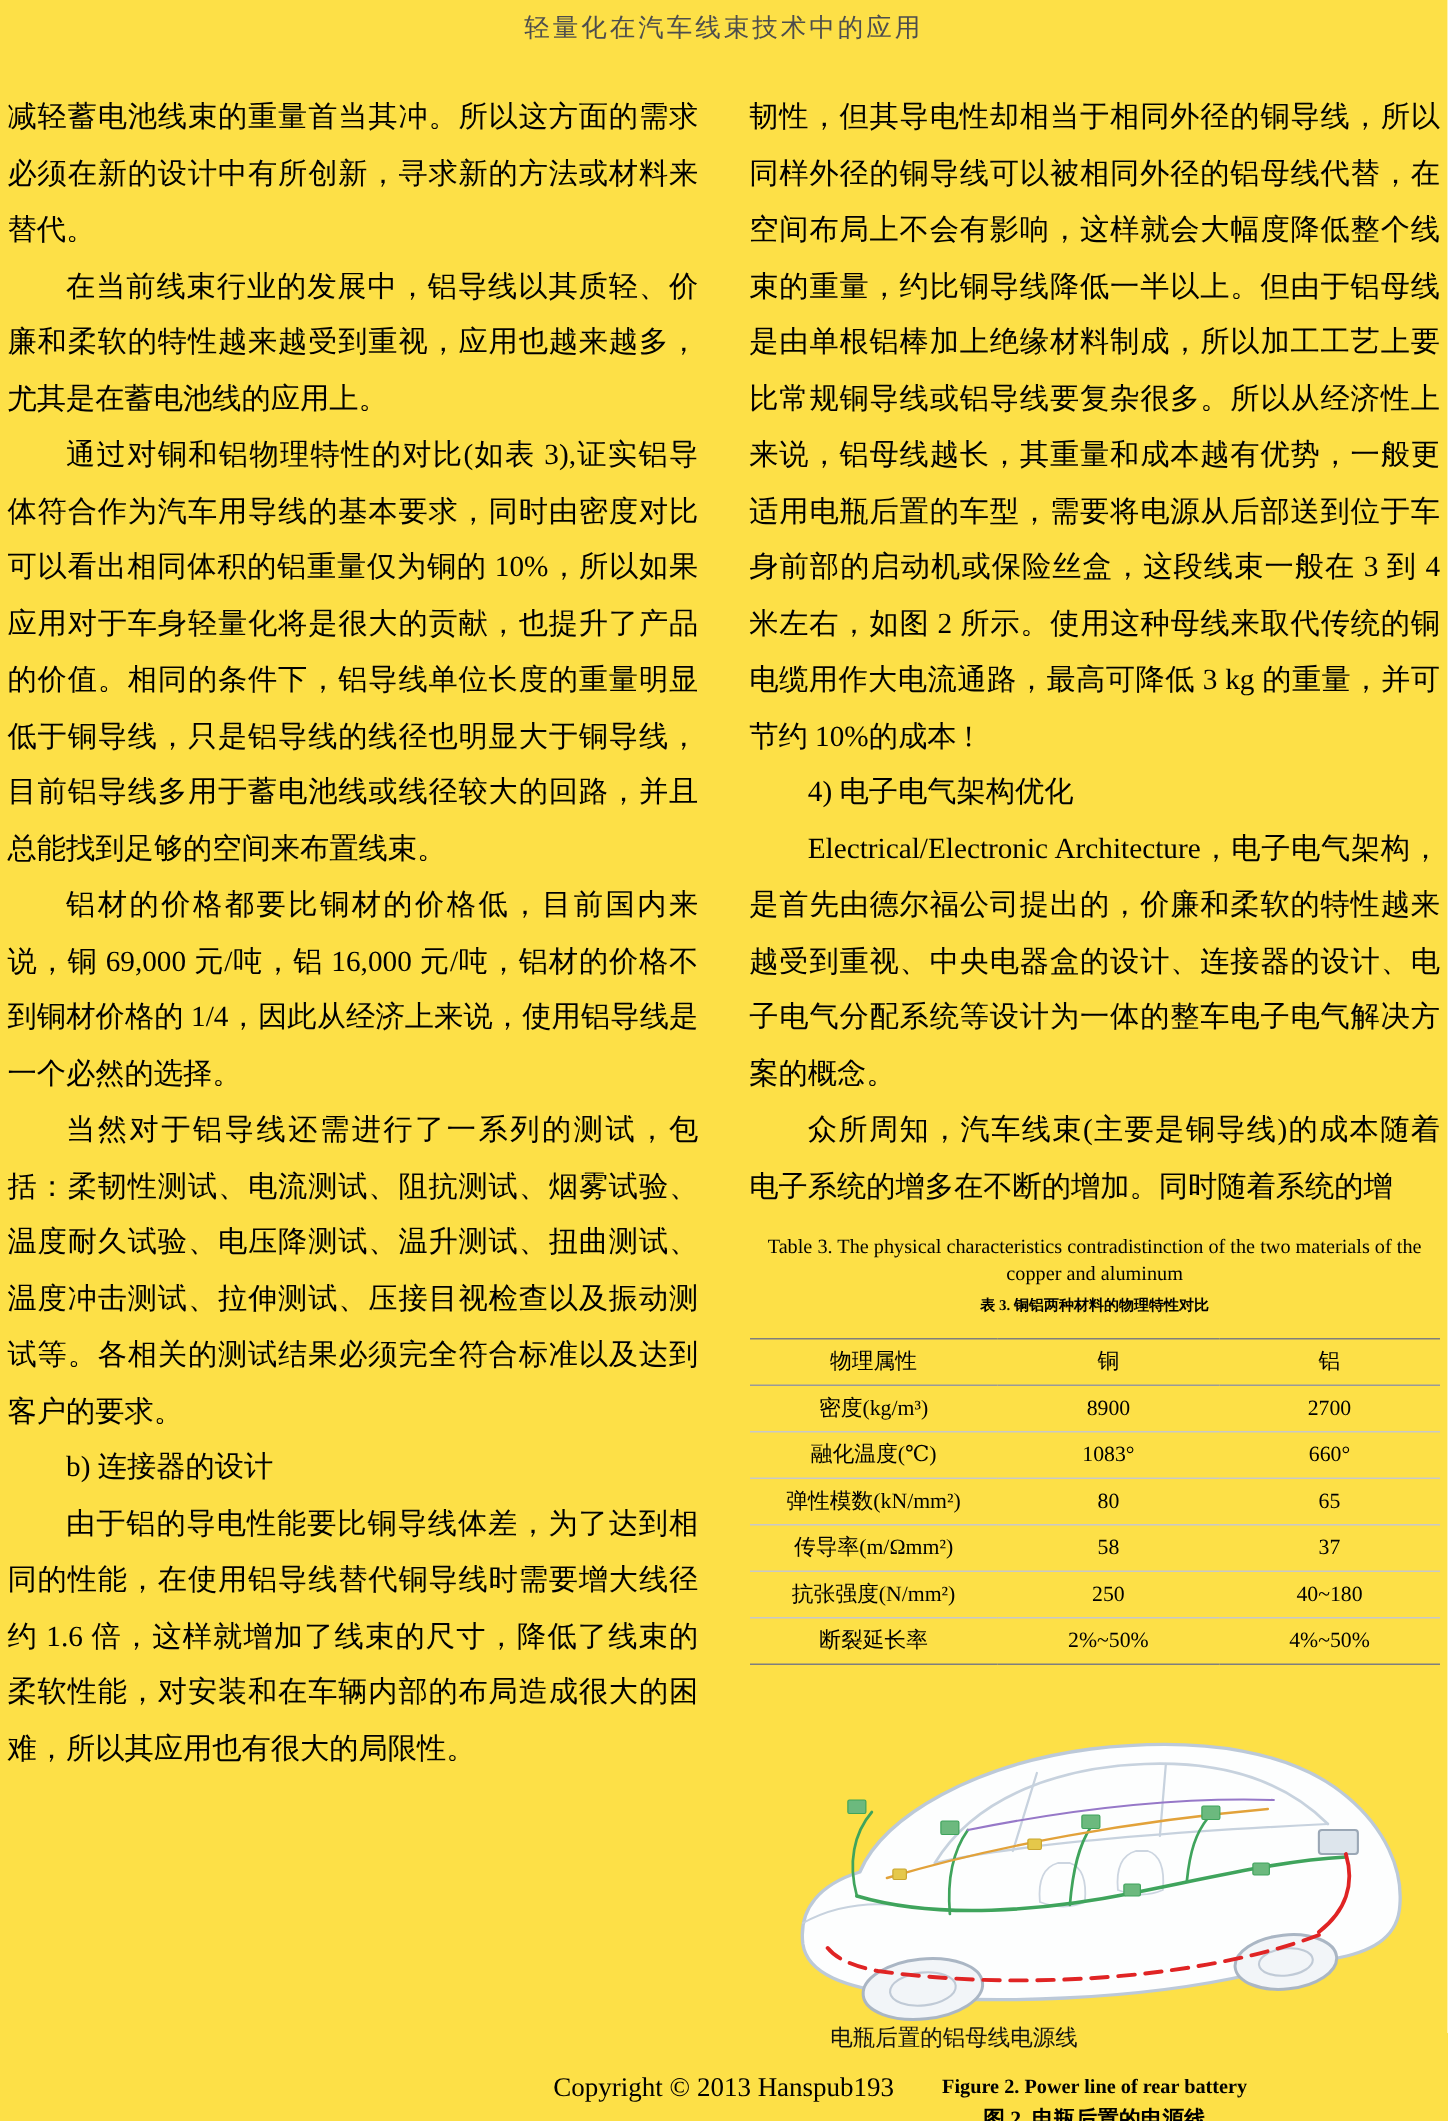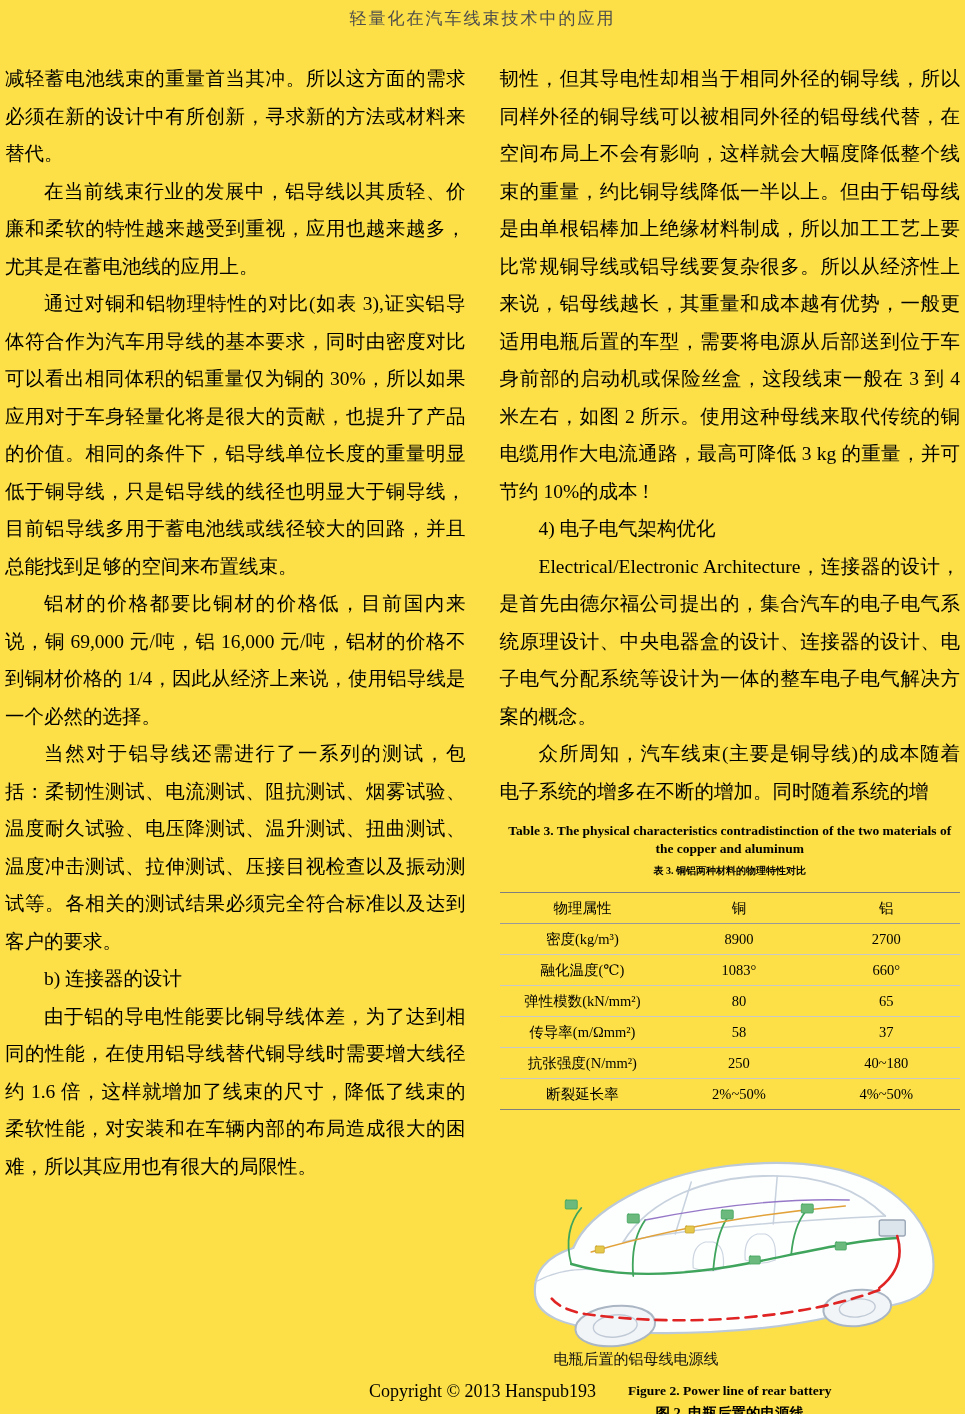--- a/index.html
+++ b/index.html
@@ -14,21 +14,21 @@
     text-align:center; font-size:17px; color:#4d4d4d; letter-spacing:2px;
     line-height:22px;
   }
   .columns { display:flex; gap:34px; margin-top:30px; }
   .col { flex:1; min-width:0; font-size:19.5px; line-height:37.5px; text-align:justify; }
   .col p { text-indent:2em; }
   .col p.noindent { text-indent:0; }
 
   
   .table-block { margin-top:12px; }
-  .tcap-en { text-align:center; font-weight:bold; font-size:13.5px; line-height:18px; }
+  .tcap-en { text-align:center; font-weight:normal; font-size:13.5px; line-height:18px; }
   .tcap-zh { text-align:center; font-weight:bold; font-size:10px; line-height:22px; margin-top:2px; }
   table.phys { width:100%; border-collapse:collapse; margin-top:10px; font-size:14.5px; }
   table.phys th, table.phys td { text-align:center; padding:5px 4px; font-weight:normal; line-height:20px; }
   table.phys thead tr { border-top:1.5px solid #7f7f7f; border-bottom:1px solid #9a9a9a; }
   table.phys tbody tr { border-bottom:1px solid #c8c8c8; }
   table.phys tbody tr:last-child { border-bottom:1.5px solid #7f7f7f; }
   table.phys col.c1 { width:36%; } table.phys col.c2 { width:32%; } table.phys col.c3 { width:32%; }
 
   
   figure { margin-top:14px; }
@@ -55,32 +55,32 @@
 
   <div class="running-head">
     <span>轻量化在汽车线束技术中的应用</span>
   </div>
 
   <div class="columns">
 
     <div class="col">
       <p class="noindent">减轻蓄电池线束的重量首当其冲。所以这方面的需求必须在新的设计中有所创新，寻求新的方法或材料来替代。</p>
       <p>在当前线束行业的发展中，铝导线以其质轻、价廉和柔软的特性越来越受到重视，应用也越来越多，尤其是在蓄电池线的应用上。</p>
-      <p>通过对铜和铝物理特性的对比(如表 3),证实铝导体符合作为汽车用导线的基本要求，同时由密度对比可以看出相同体积的铝重量仅为铜的 30%，所以如果应用对于车身轻量化将是很大的贡献，也提升了产品的价值。相同的条件下，铝导线单位长度的重量明显低于铜导线，只是铝导线的线径也明显大于铜导线，目前铝导线多用于蓄电池线或线径较大的回路，并且总能找到足够的空间来布置线束。</p>
+      <p>通过对铜和铝物理特性的对比(如表 3),证实铝导体符合作为汽车用导线的基本要求，同时由密度对比可以看出相同体积的铝重量仅为铜的 10%，所以如果应用对于车身轻量化将是很大的贡献，也提升了产品的价值。相同的条件下，铝导线单位长度的重量明显低于铜导线，只是铝导线的线径也明显大于铜导线，目前铝导线多用于蓄电池线或线径较大的回路，并且总能找到足够的空间来布置线束。</p>
       <p>铝材的价格都要比铜材的价格低，目前国内来说，铜 69,000 元/吨，铝 16,000 元/吨，铝材的价格不到铜材价格的 1/4，因此从经济上来说，使用铝导线是一个必然的选择。</p>
       <p>当然对于铝导线还需进行了一系列的测试，包括：柔韧性测试、电流测试、阻抗测试、烟雾试验、温度耐久试验、电压降测试、温升测试、扭曲测试、温度冲击测试、拉伸测试、压接目视检查以及振动测试等。各相关的测试结果必须完全符合标准以及达到客户的要求。</p>
       <p>b) 连接器的设计</p>
       <p>由于铝的导电性能要比铜导线体差，为了达到相同的性能，在使用铝导线替代铜导线时需要增大线径约 1.6 倍，这样就增加了线束的尺寸，降低了线束的柔软性能，对安装和在车辆内部的布局造成很大的困难，所以其应用也有很大的局限性。</p>
 
     </div>
 
     <div class="col">
       <p class="noindent">韧性，但其导电性却相当于相同外径的铜导线，所以同样外径的铜导线可以被相同外径的铝母线代替，在空间布局上不会有影响，这样就会大幅度降低整个线束的重量，约比铜导线降低一半以上。但由于铝母线是由单根铝棒加上绝缘材料制成，所以加工工艺上要比常规铜导线或铝导线要复杂很多。所以从经济性上来说，铝母线越长，其重量和成本越有优势，一般更适用电瓶后置的车型，需要将电源从后部送到位于车身前部的启动机或保险丝盒，这段线束一般在 3 到 4 米左右，如图 2 所示。使用这种母线来取代传统的铜电缆用作大电流通路，最高可降低 3 kg 的重量，并可节约 10%的成本 !</p>
       <p>4) 电子电气架构优化</p>
-      <p>Electrical/Electronic Architecture，连接器的设计，是首先由德尔福公司提出的，集合汽车的电子电气系统原理设计、中央电器盒的设计、连接器的设计、电子电气分配系统等设计为一体的整车电子电气解决方案的概念。</p>
+      <p>Electrical/Electronic Architecture，电子电气架构，是首先由德尔福公司提出的，价廉和柔软的特性越来越受到重视、中央电器盒的设计、连接器的设计、电子电气分配系统等设计为一体的整车电子电气解决方案的概念。</p>
       <p>众所周知，汽车线束(主要是铜导线)的成本随着电子系统的增多在不断的增加。同时随着系统的增</p>
 
       <div class="table-block">
         <div class="tcap-en">Table 3. The physical characteristics contradistinction of the two materials of the copper and aluminum</div>
         <div class="tcap-zh">表 3. 铜铝两种材料的物理特性对比</div>
         <table class="phys">
           <colgroup>
               <col class="c1">
               <col class="c2">
               <col class="c3">

